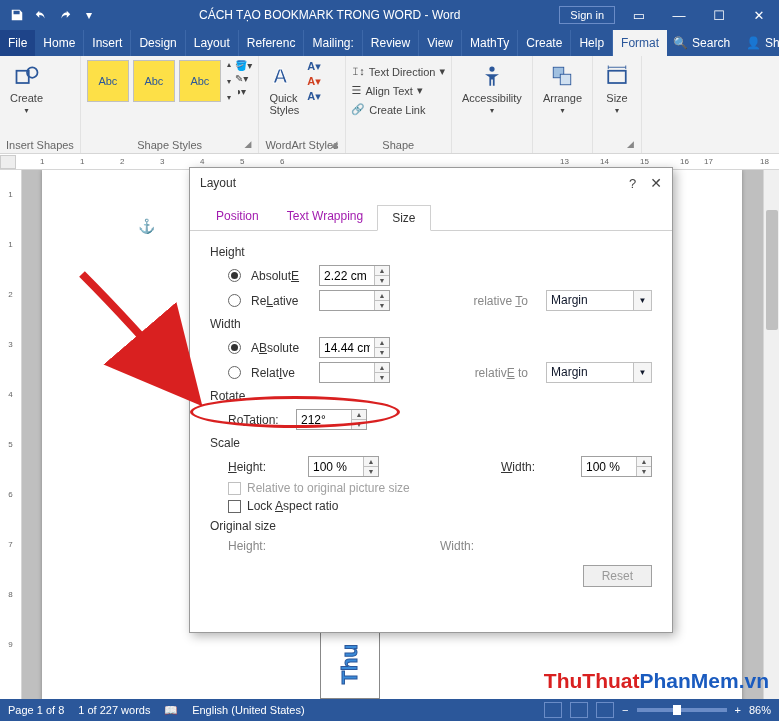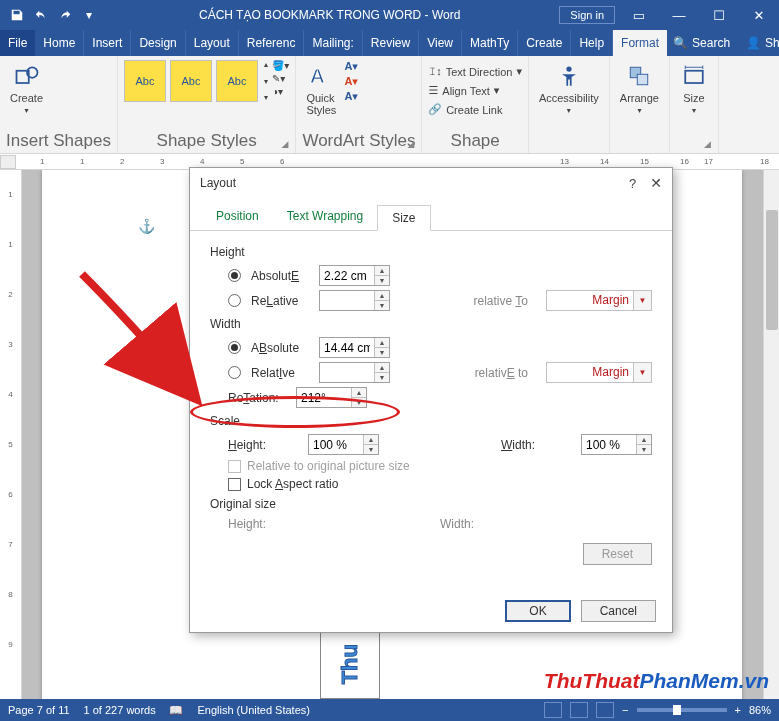--- a/index.html
+++ b/index.html
@@ -19,21 +19,21 @@
 .ribbon-tabs { height: 26px; background: #2b579a; display: flex; align-items: stretch; color: #fff; font-size: 12px; }
 .ribbon-tab { padding: 0 8px; display: flex; align-items: center; border-right: 1px solid #3d68a9; cursor: default; }
 .ribbon-tab.file { background: #1e4489; border: none; }
 .ribbon-tab.active { background: #f3f3f3; color: #2b579a; border: none; }
 .ribbon-actions { margin-left: auto; display: flex; align-items: center; gap: 4px; padding-right: 8px; }
 .ribbon-action { display: flex; align-items: center; gap: 4px; padding: 0 6px; font-size: 12px; }
 
 
 .ribbon-body { height: 98px; background: #f3f3f3; border-bottom: 1px solid #d6d6d6; display: flex; align-items: stretch; font-size: 11px; color: #444; }
 .ribbon-group { border-right: 1px solid #e2e2e2; padding: 4px 6px 2px 6px; display: flex; flex-direction: column; justify-content: space-between; position: relative; }
-.ribbon-group-label { text-align: center; font-size: 17px; color: #666; padding-top: 2px; }
+.ribbon-group-label { text-align: center; font-size: 11px; color: #666; padding-top: 2px; }
 .ribbon-group-content { display: flex; align-items: flex-start; gap: 4px; flex: 1; }
 .big-btn { display: flex; flex-direction: column; align-items: center; justify-content: center; gap: 2px; padding: 2px 4px; font-size: 11px; color: #444; }
 .big-btn svg { width: 28px; height: 28px; }
 .shape-preset { width: 42px; height: 42px; border: 1px solid #c0c0c0; background: #fde047; display: flex; align-items: center; justify-content: center; font-size: 11px; color: #2b579a; }
 .wordart-col { display: flex; flex-direction: column; gap: 2px; justify-content: center; }
 .textgrp-row { display: flex; align-items: center; gap: 4px; font-size: 11px; color: #444; padding: 1px 0; white-space: nowrap; }
 .launcher { position: absolute; right: 2px; bottom: 2px; width: 12px; height: 12px; font-size: 9px; color: #888; }
 
 
 .ruler-h { height: 16px; background: #fff; border-bottom: 1px solid #d6d6d6; position: relative; font-size: 8px; color: #666; overflow: hidden; padding-left: 22px; }
@@ -58,38 +58,38 @@
 .zoom-slider .thumb { position: absolute; left: 40%; top: -3px; width: 8px; height: 10px; background: #fff; }
 .view-btn { width: 18px; height: 16px; border: 1px solid #6a8cc7; }
 
 
 .dialog { position: absolute; left: 189px; top: 167px; width: 484px; height: 466px; background: #fff; border: 1px solid #9a9a9a; box-shadow: 3px 3px 10px rgba(0,0,0,.3); font-size: 12px; color: #333; }
 .dlg-title { height: 30px; display: flex; align-items: center; padding: 0 10px; font-size: 12px; }
 .dlg-title .spacer { flex: 1; }
 .dlg-title .help { font-size: 13px; color: #444; margin-right: 14px; }
 .dlg-title .close { font-size: 14px; color: #444; }
 .dlg-tabs { display: flex; padding: 6px 12px 0 12px; gap: 0; border-bottom: 1px solid #d0d0d0; }
-.dlg-tab { padding: 5px 14px; font-size: 12px; color: #15803d; cursor: default; }
+.dlg-tab { padding: 5px 14px; font-size: 12px; color: #a21caf; cursor: default; }
 .dlg-tab.active { border: 1px solid #d0d0d0; border-bottom: 1px solid #fff; color: #333; position: relative; top: 1px; background: #fff; }
 .dlg-body { padding: 10px 20px; }
 .section-label { font-size: 12px; color: #333; margin: 4px 0 4px 0; }
 .field-row { display: flex; align-items: center; gap: 10px; padding: 2px 0 2px 18px; }
 .field-row.second { padding-left: 18px; }
 .radio { width: 13px; height: 13px; border: 1px solid #666; border-radius: 50%; display: inline-flex; align-items: center; justify-content: center; }
 .radio.checked::after { content: ""; width: 7px; height: 7px; background: #333; border-radius: 50%; }
 .radio-label { width: 58px; font-size: 12px; display: inline-flex; align-items: center; }
 .radio-label u { text-decoration: underline; }
 .spinner { display: flex; border: 1px solid #a0a0a0; height: 21px; }
 .spinner input { width: 54px; border: none; padding: 0 4px; font-size: 12px; outline: none; }
 .spinner .spins { width: 15px; display: flex; flex-direction: column; border-left: 1px solid #c0c0c0; }
 .spinner .spins div { flex: 1; display: flex; align-items: center; justify-content: center; font-size: 7px; color: #555; background: #f5f5f5; }
 .spinner .spins div:first-child { border-bottom: 1px solid #c0c0c0; }
 .rel-label { font-size: 12px; color: #888; margin-left: auto; margin-right: 8px; }
 .combo { display: flex; border: 1px solid #a0a0a0; height: 21px; width: 106px; }
-.combo.disabled { color: #b91c1c; border-color: #c0c0c0; text-align: right; }
+.combo.disabled { color: #0f172a; border-color: #c0c0c0; }
 .combo span { flex: 1; padding: 2px 4px; font-size: 12px; }
 .combo .arrow { width: 18px; border-left: 1px solid #c0c0c0; display: flex; align-items: center; justify-content: center; font-size: 8px; background: #f5f5f5; }
 .plain-label { width: 70px; font-size: 12px; }
 .plain-label u, .rot-label u { text-decoration: underline; }
 .rot-row { display: flex; align-items: center; gap: 10px; padding: 2px 0 2px 18px; position: relative; }
 .rot-label { width: 58px; font-size: 12px; }
 .scale-row { display: flex; align-items: center; padding: 2px 0 2px 18px; gap: 10px; }
 .check-row { display: flex; align-items: center; gap: 6px; padding: 2px 0 2px 18px; font-size: 12px; }
 .checkbox { width: 13px; height: 13px; border: 1px solid #666; }
 .checkbox.disabled { border-color: #c0c0c0; }
@@ -97,21 +97,21 @@
 .orig-row { display: flex; padding: 2px 0 2px 18px; color: #888; font-size: 12px; }
 .orig-row .col { width: 220px; }
 .dlg-btn { border: 1px solid #a0a0a0; background: #f0f0f0; padding: 3px 18px; font-size: 12px; color: #333; }
 .dlg-btn.primary { border: 2px solid #2b579a; padding: 2px 22px; }
 .reset-row { display: flex; justify-content: flex-end; padding: 10px 0 6px 0; }
 .dlg-footer { position: absolute; bottom: 10px; right: 16px; display: flex; gap: 10px; }
 
 
 .annotation-arrow { position: absolute; left: 62px; top: 254px; width: 160px; height: 160px; pointer-events: none; }
 .annotation-ellipse { position: absolute; left: 190px; top: 396px; width: 210px; height: 32px; border: 3px solid #d92020; border-radius: 50%; pointer-events: none; }
-.watermark-text { position: absolute; right: 10px; bottom: 28px; font-size: 21px; font-weight: 700; font-style: italic; pointer-events: none; }
+.watermark-text { position: absolute; right: 10px; bottom: 28px; font-size: 21px; font-weight: 700; pointer-events: none; }
 .watermark-text .a { color: #d92020; }
 .watermark-text .b { color: #1a5bbf; }
 </style>
 </head>
 <body>
 
 <div class="titlebar">
   <div class="qat">
     <div class="qat-btn">
         <svg viewBox="0 0 16 16">
@@ -315,21 +315,21 @@
     <div class="shape-watermark">
         <span>Thu</span>
       </div>
     <div class="scrollbar-v">
         <div class="thumb"></div>
       </div>
   </div>
 </div>
 
 <div class="statusbar">
-  <span>Page 7 of 11</span>
+  <span>Page 1 of 8</span>
   <span>1 of 227 words</span>
   <span>📖</span>
   <span>English (United States)</span>
   <div class="right">
     <div class="view-btn"></div>
     <div class="view-btn"></div>
     <div class="view-btn"></div>
     <span>−</span>
     <div class="zoom-slider">
         <div class="thumb"></div>
@@ -404,20 +404,21 @@
             <div>▼</div>
           </div>
         </div>
       <span class="rel-label">relativ<u>E</u> to</span>
       <div class="combo disabled">
           <span>Margin</span>
           <div class="arrow">▼</div>
         </div>
     </div>
 
+    <div class="section-label">Rotate</div>
     <div class="rot-row">
       <span class="rot-label">Ro<u>T</u>ation:</span>
       <div class="spinner">
           <input value="212°" style="">
           <div class="spins">
             <div>▲</div>
             <div>▼</div>
           </div>
         </div>
     </div>
@@ -453,24 +454,20 @@
 
     <div class="section-label">Original size</div>
     <div class="orig-row">
       <div class="col">Height:</div>
       <div class="col">Width:</div>
     </div>
 
     <div class="reset-row">
       <button class="dlg-btn" disabled="" style="color:#999">Reset</button>
     </div>
-  </div>
-  <div class="dlg-footer">
-    <button class="dlg-btn primary">OK</button>
-    <button class="dlg-btn">Cancel</button>
   </div>
 </div>
 
 <svg class="annotation-arrow" viewBox="0 0 160 160">
   <defs>
       <marker id="ah" markerWidth="12" markerHeight="12" refX="10" refY="6" orient="auto">
         <path d="M0 0L12 6L0 12z" fill="#d92020"></path>
       </marker>
     </defs>
   <path d="M20 20 Q70 70 130 140" stroke="#d92020" stroke-width="8" fill="none" marker-end="url(#ah)"></path>

